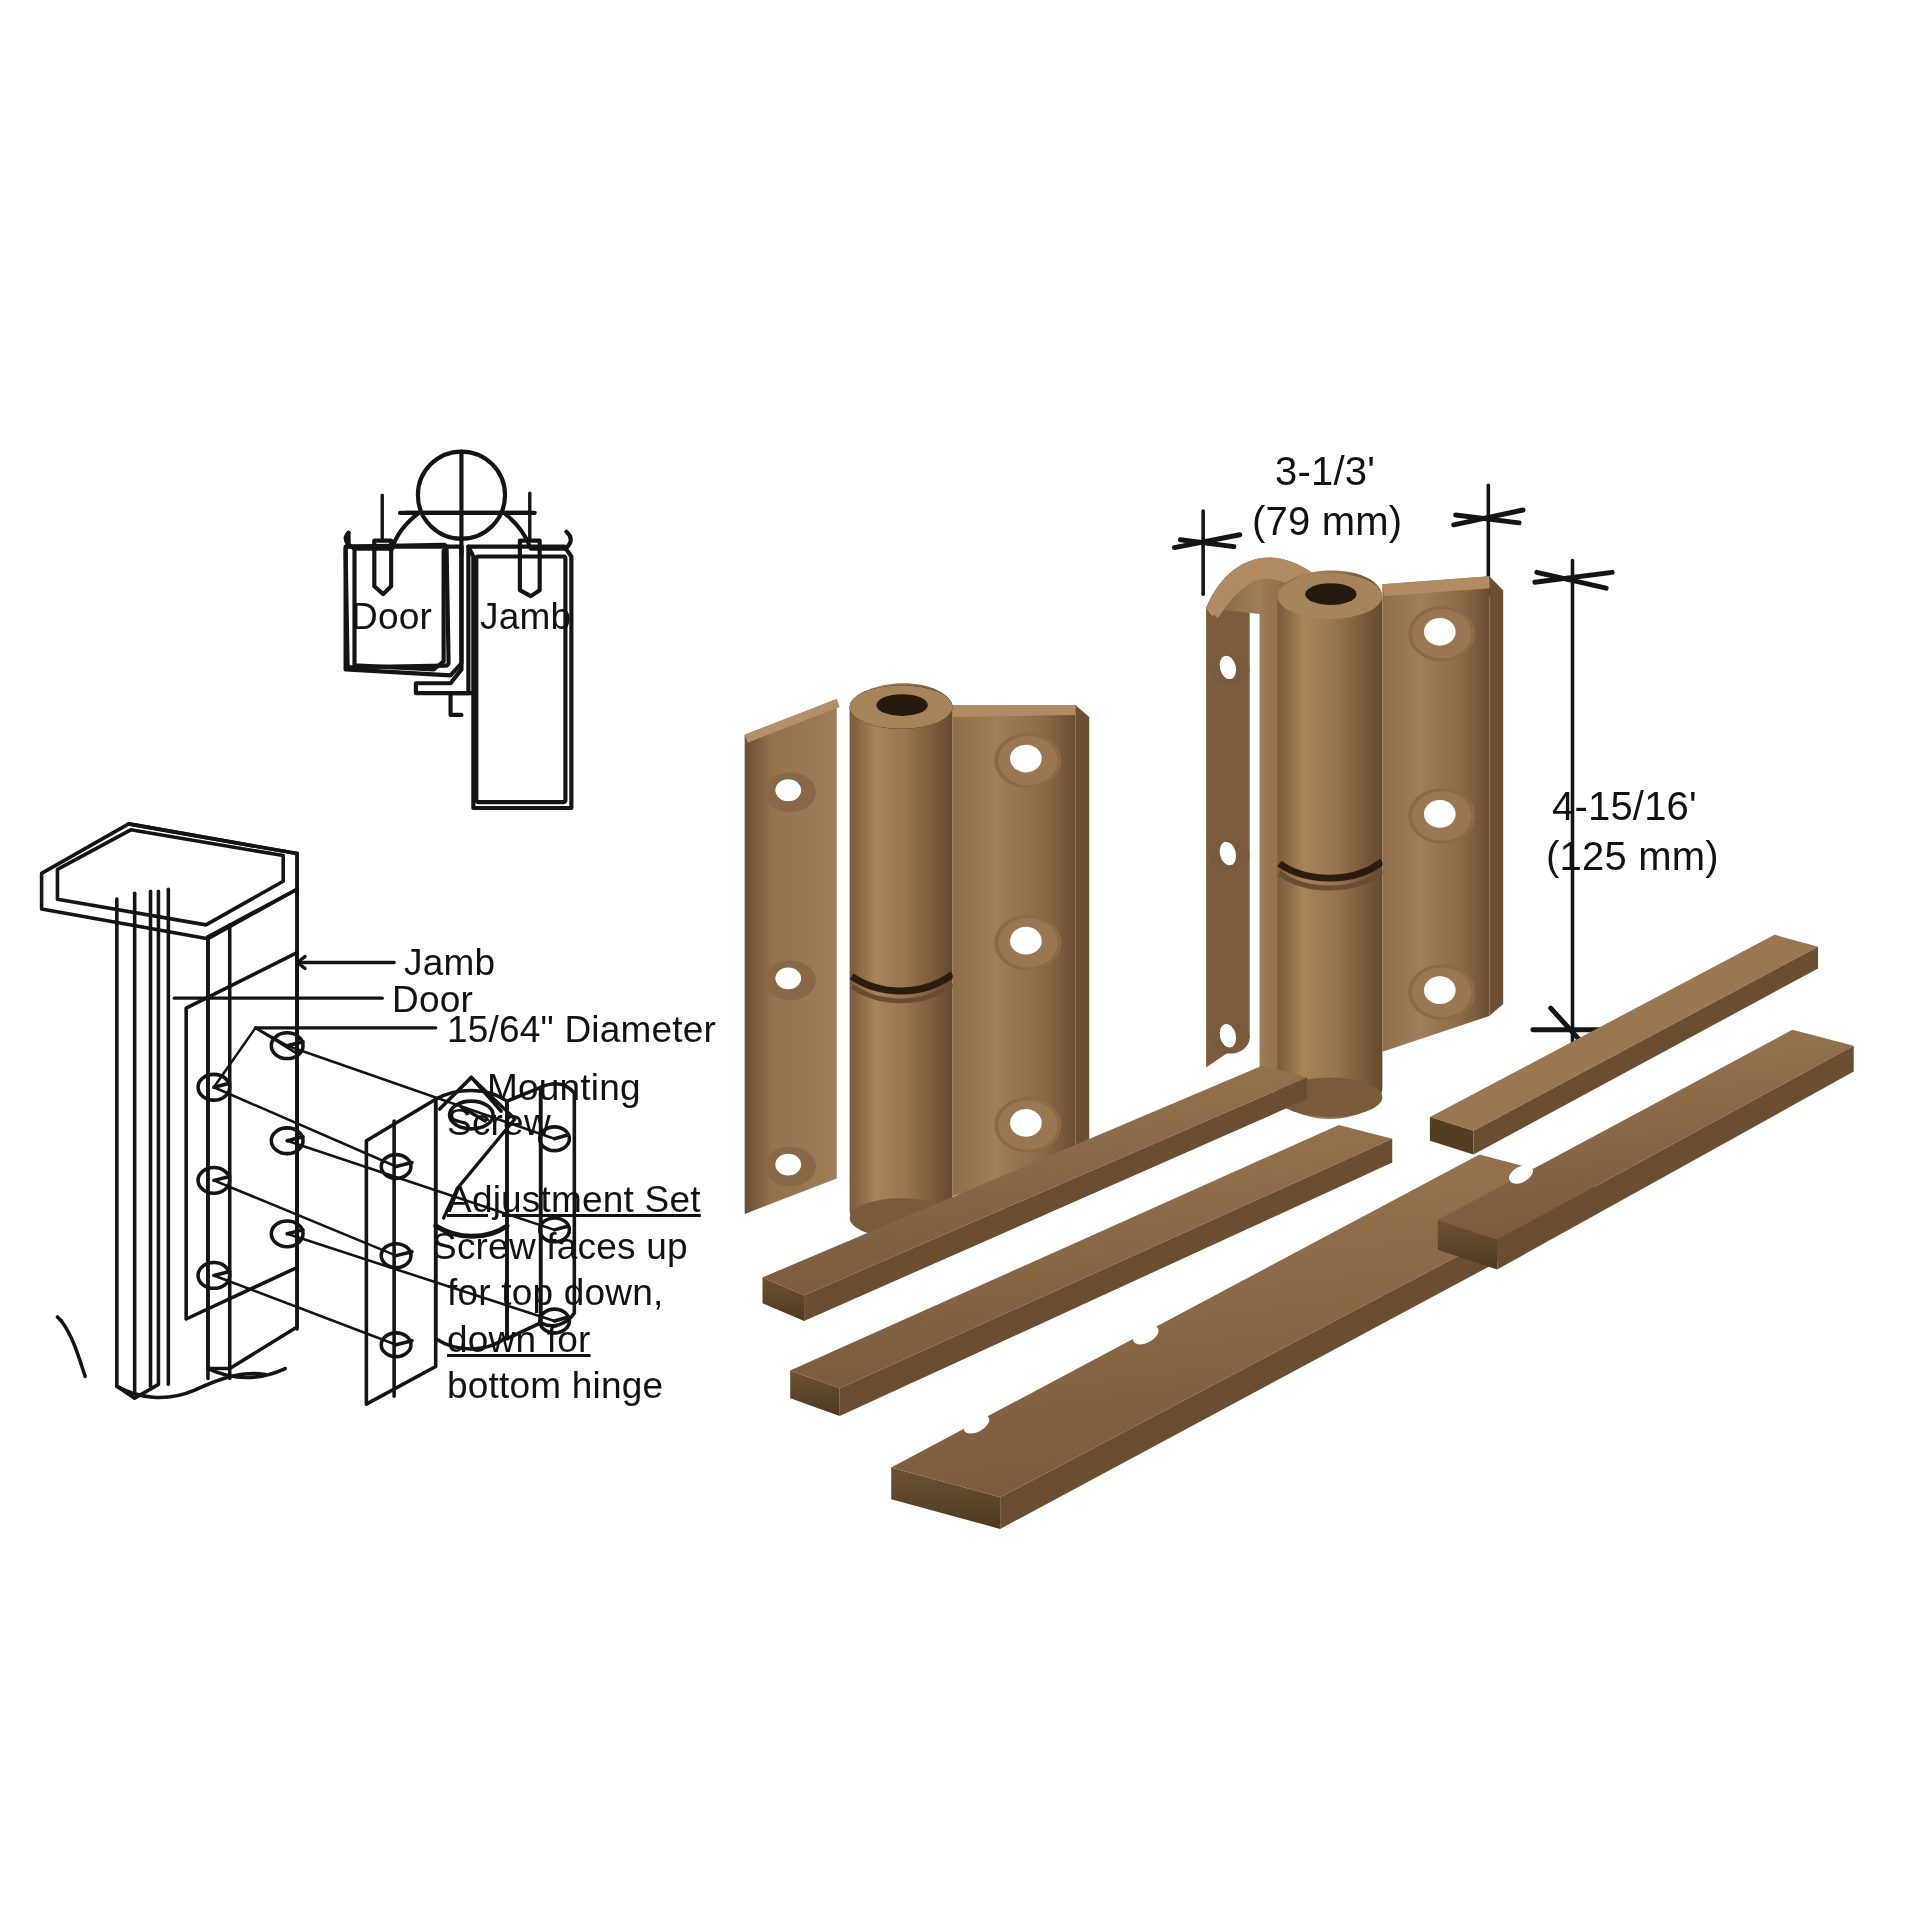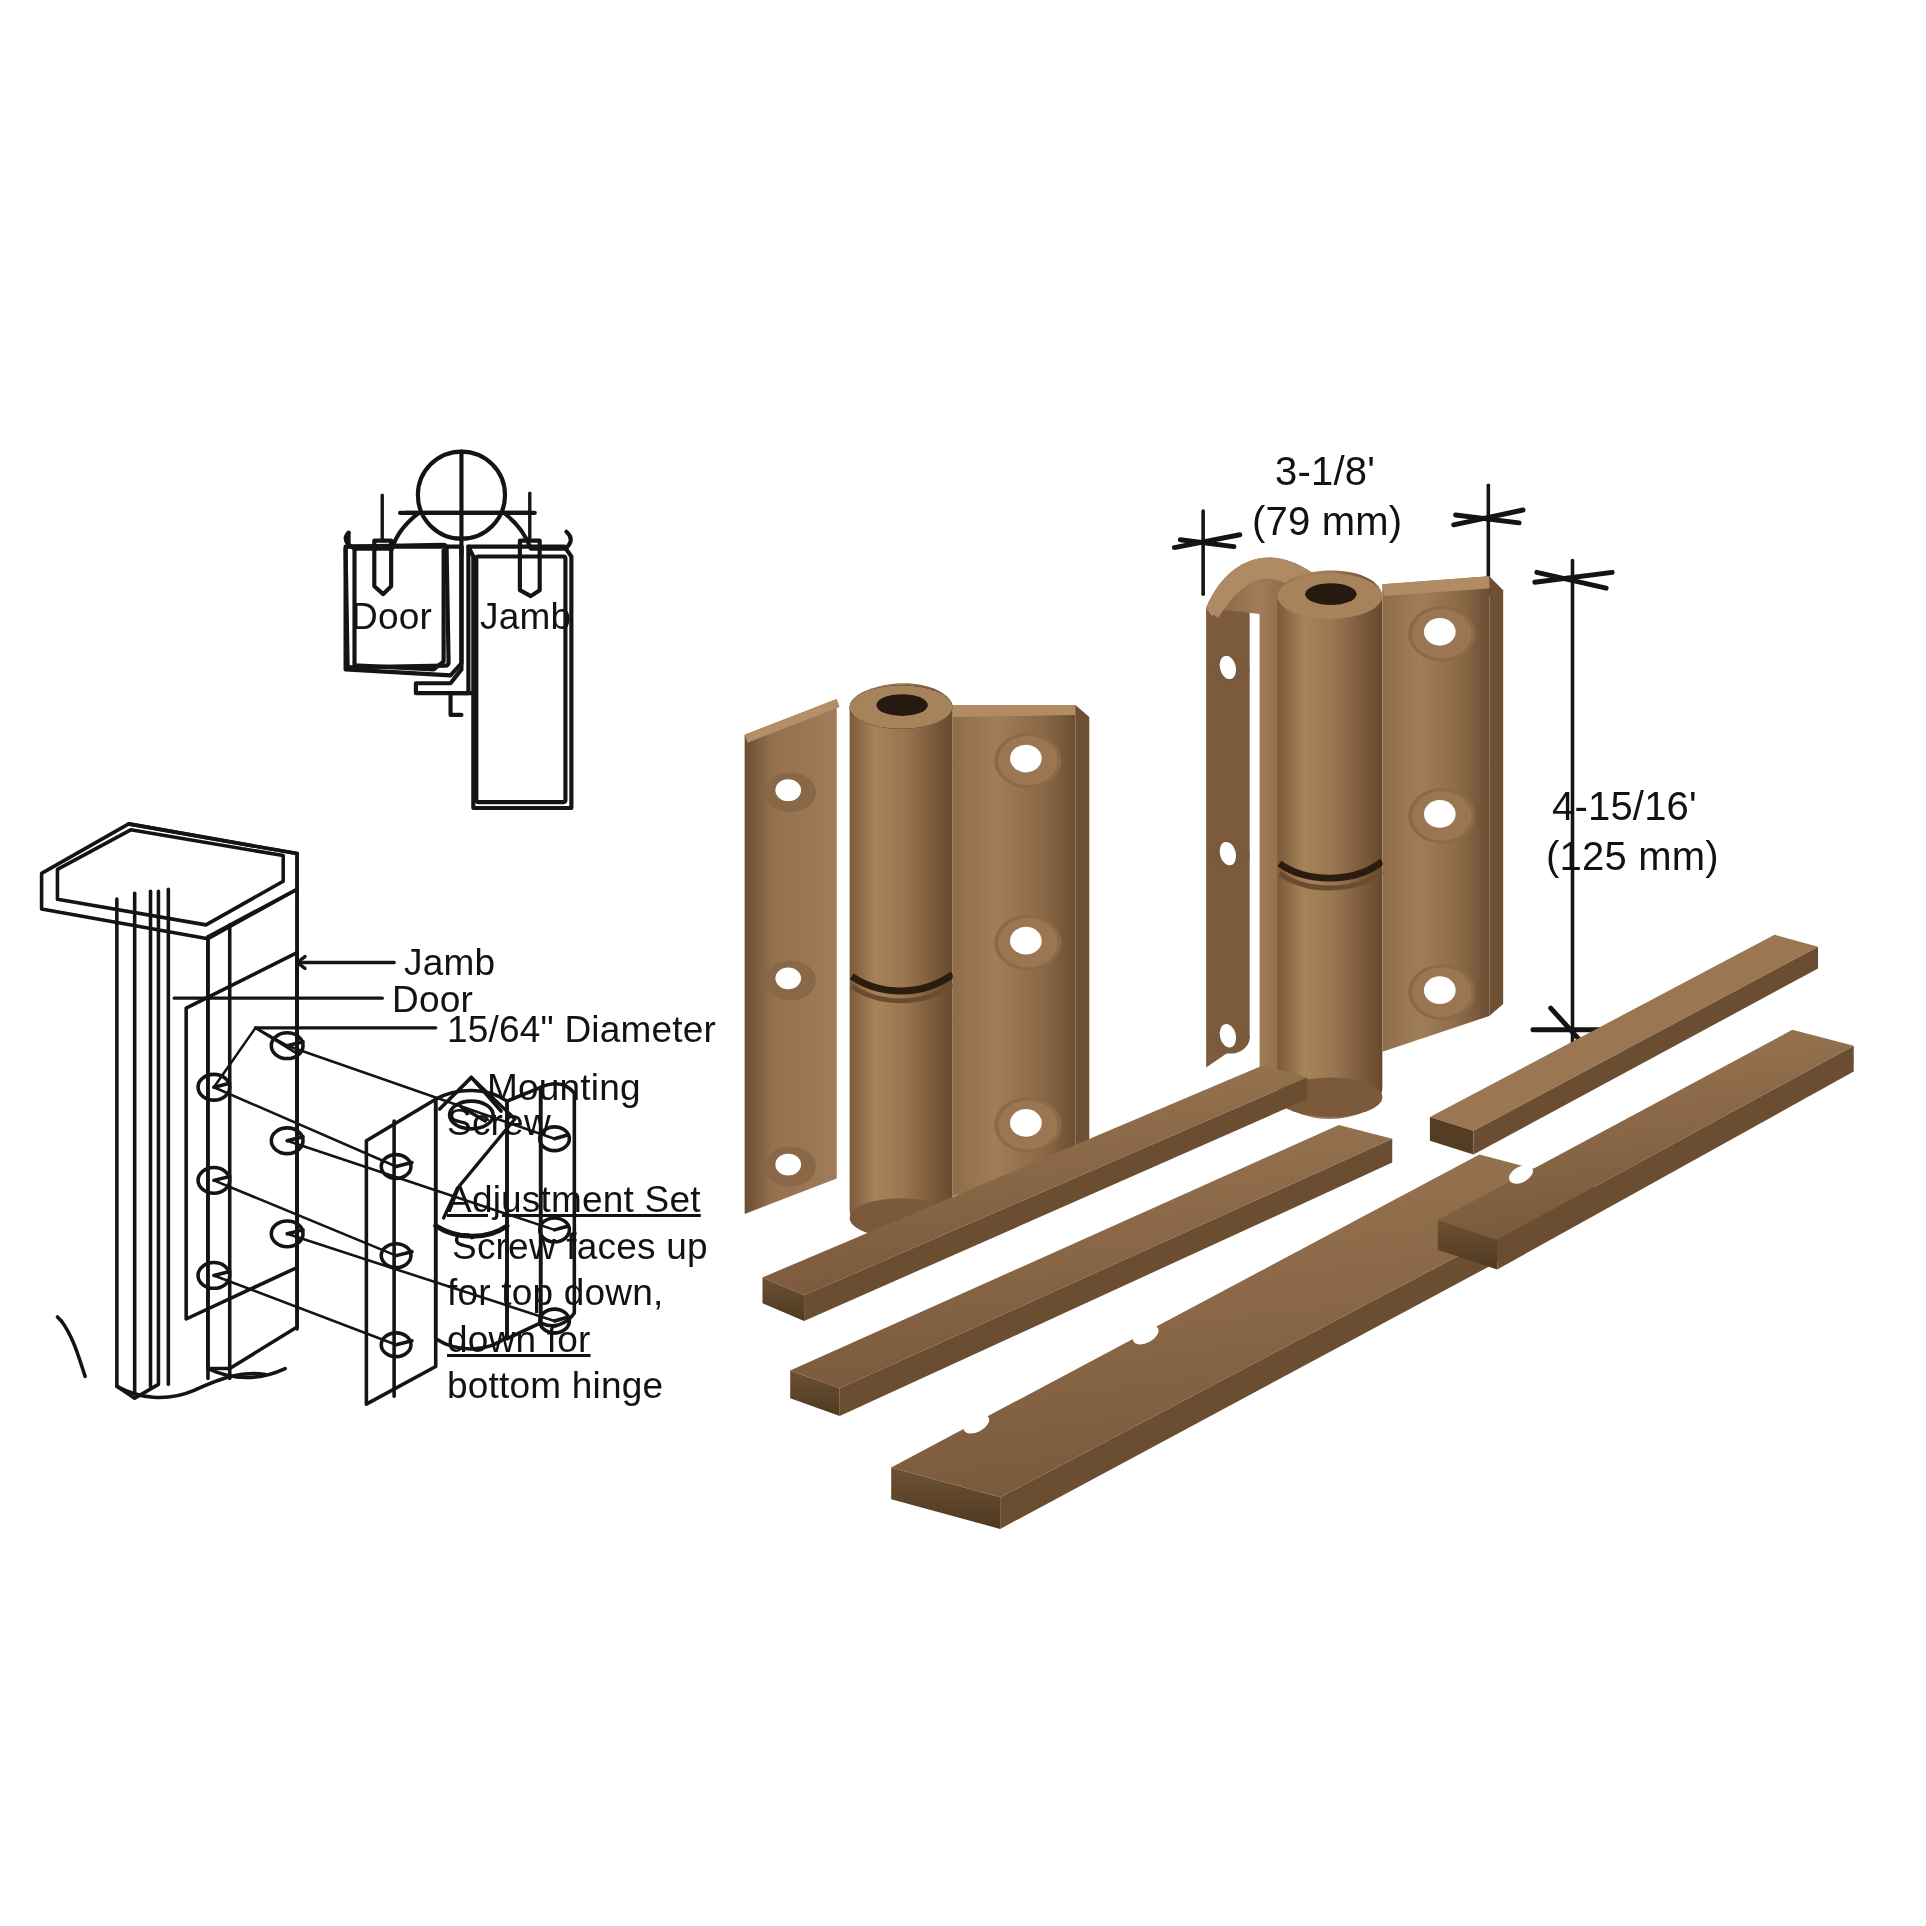--- a/index.html
+++ b/index.html
@@ -330,25 +330,25 @@
 <div class="lbl tech" style="left:480px;top:594px;">Jamb</div>
 
 <div class="lbl callout" style="left:404px;top:939px;">Jamb</div>
 <div class="lbl callout" style="left:392px;top:976px;">Door</div>
 
 <div class="lbl callout" style="left:447px;top:1006px;">15/64" Diameter</div>
 <div class="lbl callout" style="left:447px;top:1064px;margin-left:40px;">Mounting</div>
 <div class="lbl callout" style="left:447px;top:1099px;">Screw</div>
 
 <div class="lbl callout" style="left:447px;top:1176px;text-decoration:underline;">Adjustment Set</div>
-<div class="lbl callout" style="left:452px;top:1223px;">Screw faces up</div>
+<div class="lbl callout" style="left:432px;top:1223px;">Screw faces up</div>
 <div class="lbl callout" style="left:447px;top:1269px;">for top down,</div>
 <div class="lbl callout" style="left:447px;top:1316px;text-decoration:underline;">down for</div>
 <div class="lbl callout" style="left:447px;top:1362px;">bottom hinge</div>
 
-<div class="lbl dim" style="left:1275px;top:447px;">3-1/8'</div>
+<div class="lbl dim" style="left:1275px;top:447px;">3-1/3'</div>
 <div class="lbl dim" style="left:1252px;top:497px;">(79 mm)</div>
 
 <div class="lbl dim" style="left:1552px;top:782px;">4-15/16'</div>
 <div class="lbl dim" style="left:1546px;top:832px;text-align:center;">(125 mm)</div>
 
 </div>
 
 
 </body></html>

